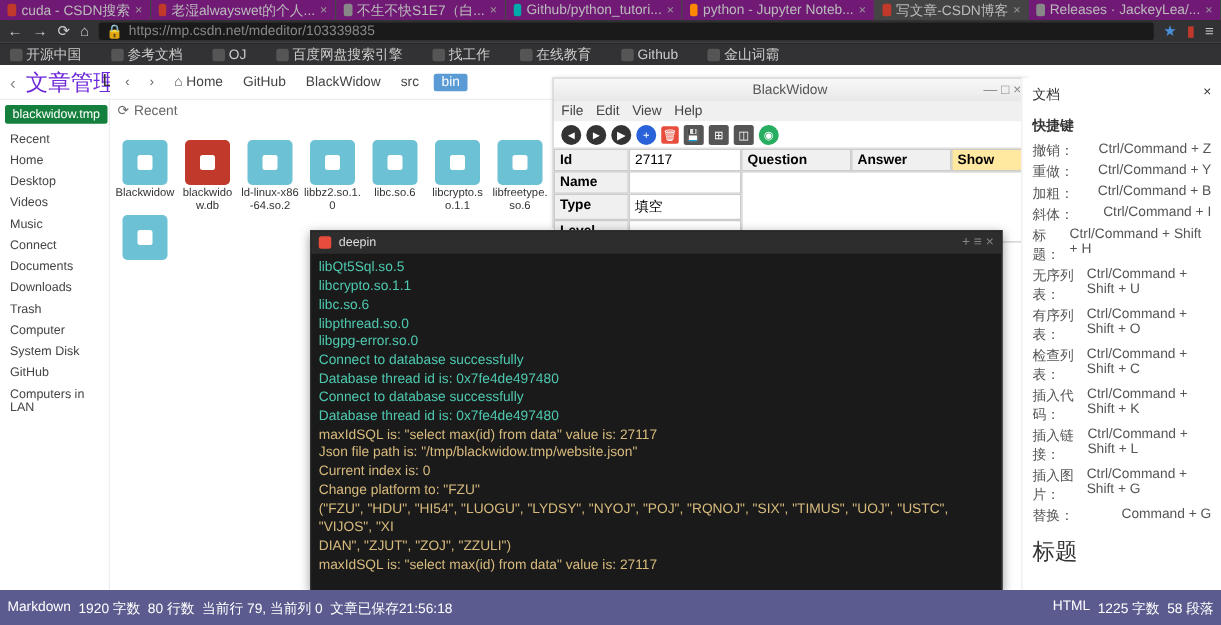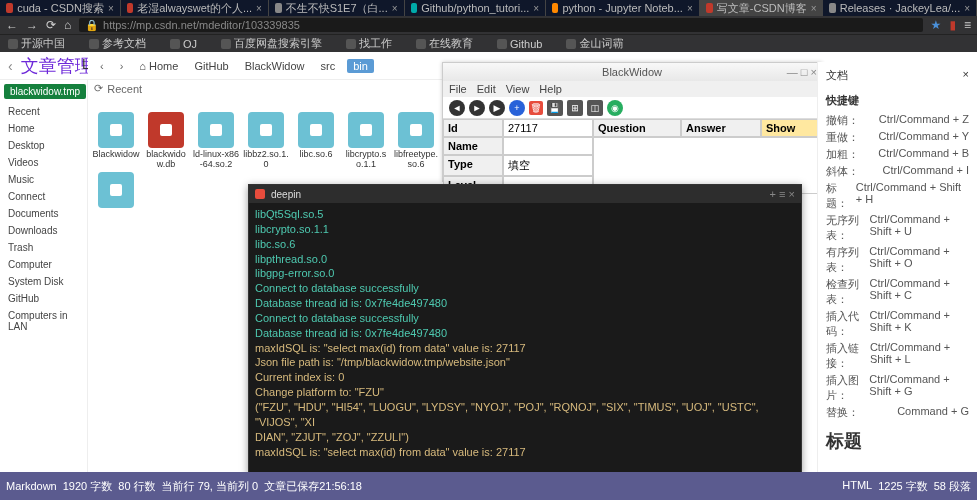--- a/index.html
+++ b/index.html
@@ -1,17 +1,17 @@
 <!DOCTYPE html>
 <html><head>
 <meta charset="utf-8">
 <style>
 *{margin:0;padding:0;box-sizing:border-box;font-family:-apple-system,"Microsoft YaHei",sans-serif;font-size:11px}
 body{width:977px;height:500px;background:#f5f5f5;position:relative;overflow:hidden}
-.tabbar{height:16px;background:#0f172a;display:flex;align-items:flex-start}
+.tabbar{height:16px;background:#701a75;display:flex;align-items:flex-start}
 .tab{height:16px;padding:0 6px;color:#bbb;display:flex;align-items:center;gap:4px;border-right:1px solid #444;font-size:10px;white-space:nowrap;overflow:hidden}
 .tab.active{background:#444}
 .tab .favicon{width:10px;height:10px;border-radius:2px}
 .tab .x{color:#999;font-size:10px}
 .navbar{height:18px;background:#323234;display:flex;align-items:center;padding:0 6px;gap:8px}
 .navicon{color:#ccc;font-size:12px}
 .addr{flex:1;background:#1a1a1a;height:14px;border-radius:2px;color:#888;padding:0 6px;display:flex;align-items:center;gap:4px;font-size:10px}
 .addr .lock{color:#888}
 .bookmarks{height:18px;background:#323234;display:flex;align-items:center;padding:0 8px;gap:24px;border-top:1px solid #222}
 .bm{color:#ccc;font-size:10px;display:flex;align-items:center;gap:3px}
@@ -58,21 +58,21 @@
 .tl{color:#4ec9b0}
 .tl.y{color:#d7ba7d}
 .rightpane{position:absolute;top:62px;right:0;width:160px;bottom:10px;background:#fff;border-left:1px solid #eee}
 .btn{padding:4px 10px;border-radius:3px;font-size:11px}
 .btn.draft{background:#fff;border:1px solid #c0392b;color:#c0392b}
 .btn.pub{background:#c0392b;color:#fff}
 .avatar{width:22px;height:22px;border-radius:50%;background:#8b7355}
 .doctitle{padding:6px 8px;font-size:13px;color:#333;display:flex;justify-content:space-between}
 .shortcut-hd{padding:4px 8px;font-weight:bold;color:#333}
 .shortcut{padding:1px 8px;color:#555;font-size:10px;display:flex;justify-content:space-between}
-.mdheading{padding:8px;font-weight:bold;color:#333}
+.mdheading{padding:8px;font-weight:normal;color:#333}
 .h1t{font-size:18px}
 .statusbar{position:absolute;bottom:0;left:0;right:0;height:28px;background:#5b5b8f;color:#fff;display:flex;align-items:center;padding:0 6px;font-size:9px;gap:6px}
 .statusbar .r{margin-left:auto;display:flex;gap:6px}
 .topctrl{position:absolute;top:54px;right:170px;display:flex;gap:6px;align-items:center}
 </style>
 </head>
 <body>
 
 <div class="tabbar">
   <div class="tab">

